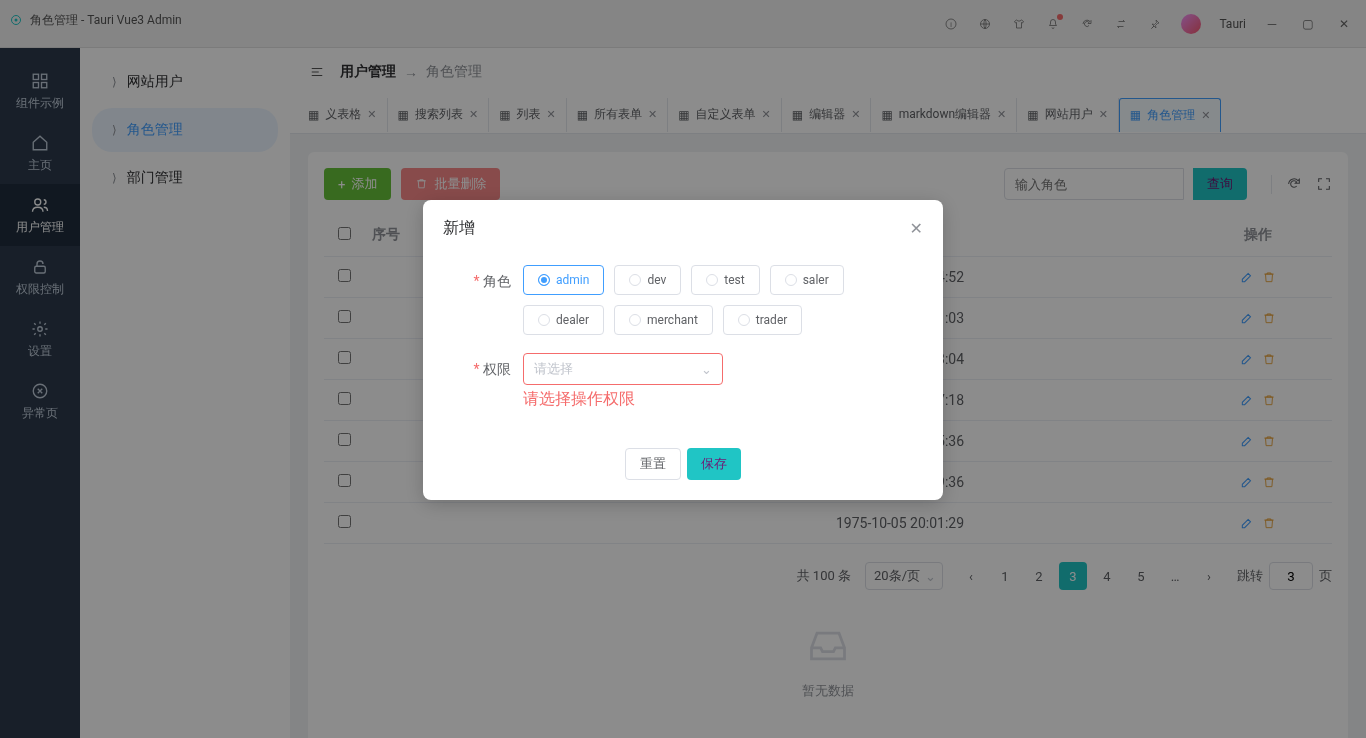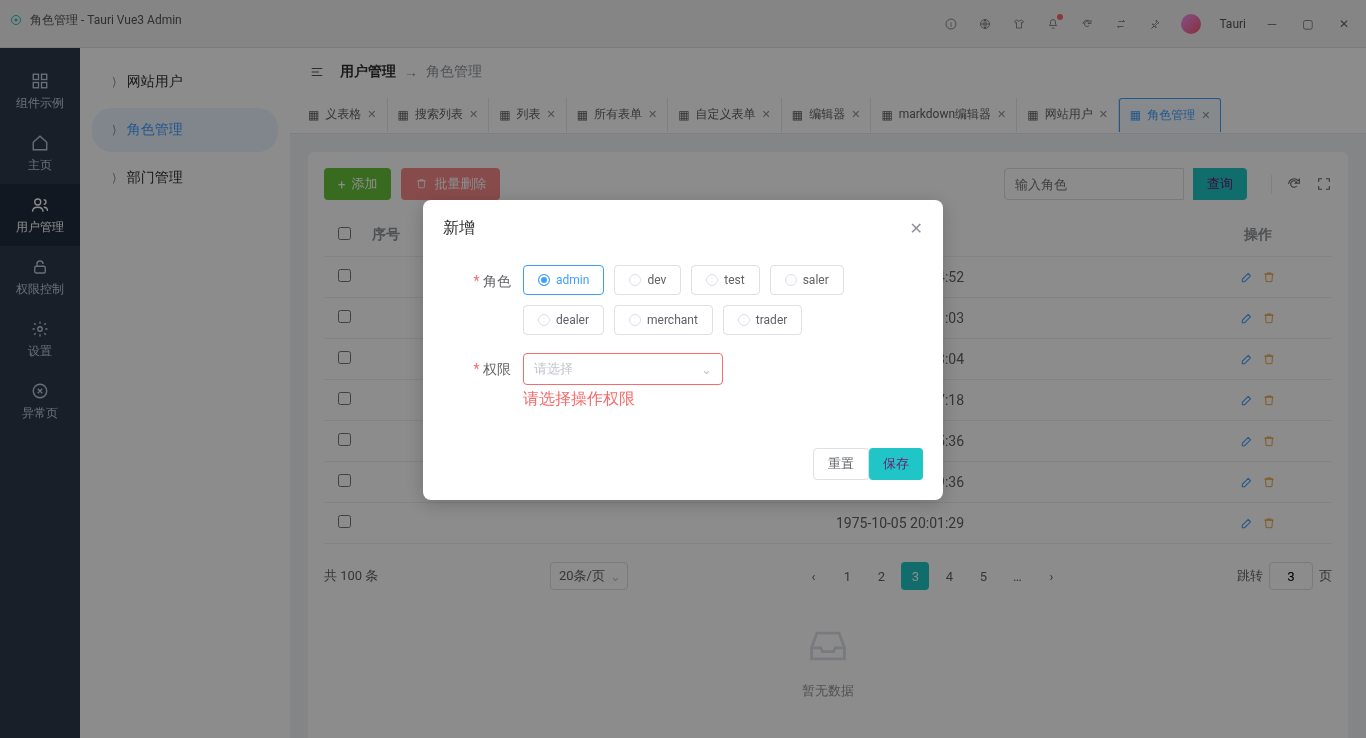--- a/index.html
+++ b/index.html
@@ -57,21 +57,21 @@
 .table{width:100%;border-collapse:collapse}
 .table th,.table td{padding:12px 8px;text-align:left;font-size:14px;color:#606266;border-bottom:1px solid #ebeef5}
 .table th{color:#909399;font-weight:600}
 .table .chk{width:40px;text-align:center}
 .table .chk input{cursor:pointer}
 .table .ops{text-align:center}
 .op-icon{cursor:pointer;margin:0 4px;font-size:14px}
 .op-edit{color:#409eff}
 .op-del{color:#e6a23c}
 
-.pagination{display:flex;align-items:center;justify-content:space-between;gap:14px;margin-top:18px;font-size:13px;color:#606266}
+.pagination{display:flex;align-items:center;justify-content:flex-end;gap:14px;margin-top:18px;font-size:13px;color:#606266}
 .page-total{color:#606266}
 .page-select{height:28px;border:1px solid #dcdfe6;border-radius:4px;padding:0 22px 0 8px;background:#fff;position:relative;display:flex;align-items:center}
 .page-btns{display:flex;gap:6px;align-items:center}
 .page-btn{min-width:28px;height:28px;display:flex;align-items:center;justify-content:center;border-radius:4px;cursor:pointer}
 .page-btn.active{background:#20c5c5;color:#fff}
 .page-jump{display:flex;align-items:center;gap:6px}
 .page-jump input{width:44px;height:28px;border:1px solid #dcdfe6;border-radius:4px;text-align:center}
 
 .empty{text-align:center;padding:30px 0;color:#909399}
 .empty-icon{font-size:44px;color:#dcdfe6;margin-bottom:10px}
@@ -87,21 +87,21 @@
 .form-label{width:70px;text-align:right;padding-right:12px;font-size:14px;color:#606266;line-height:32px}
 .form-label::before{content:"* ";color:#f56c6c}
 .form-ctrl{flex:1}
 .radio-group{display:flex;flex-wrap:wrap;gap:10px}
 .radio-btn{height:30px;padding:0 14px;border:1px solid #dcdfe6;border-radius:4px;display:flex;align-items:center;gap:6px;font-size:12px;color:#606266;cursor:pointer;background:#fff}
 .radio-btn.selected{border-color:#409eff;color:#409eff}
 .radio-dot{width:12px;height:12px;border:1px solid #dcdfe6;border-radius:50%;display:inline-block}
 .radio-btn.selected .radio-dot{border-color:#409eff;background:#409eff;box-shadow:inset 0 0 0 2px #fff}
 .select-err{width:200px;height:32px;border:1px solid #f56c6c;border-radius:4px;padding:0 10px;display:flex;align-items:center;justify-content:space-between;color:#c0c4cc;font-size:13px;cursor:pointer}
 .err-msg{color:#f56c6c;font-size:16px;margin-top:4px}
-.dialog-footer{padding:10px 20px 20px;display:flex;justify-content:flex-end;gap:0}
+.dialog-footer{padding:10px 20px 20px;display:flex;justify-content:center;gap:6px}
 
 svg{width:1em;height:1em;vertical-align:-0.15em;fill:currentColor}
 </style>
 </head>
 <body>
 
 <div class="titlebar">
   <span class="titlebar-icon">
       <svg viewBox="0 0 24 24">
         <circle cx="12" cy="12" r="9" fill="none" stroke="#20c5c5" stroke-width="2"></circle>

